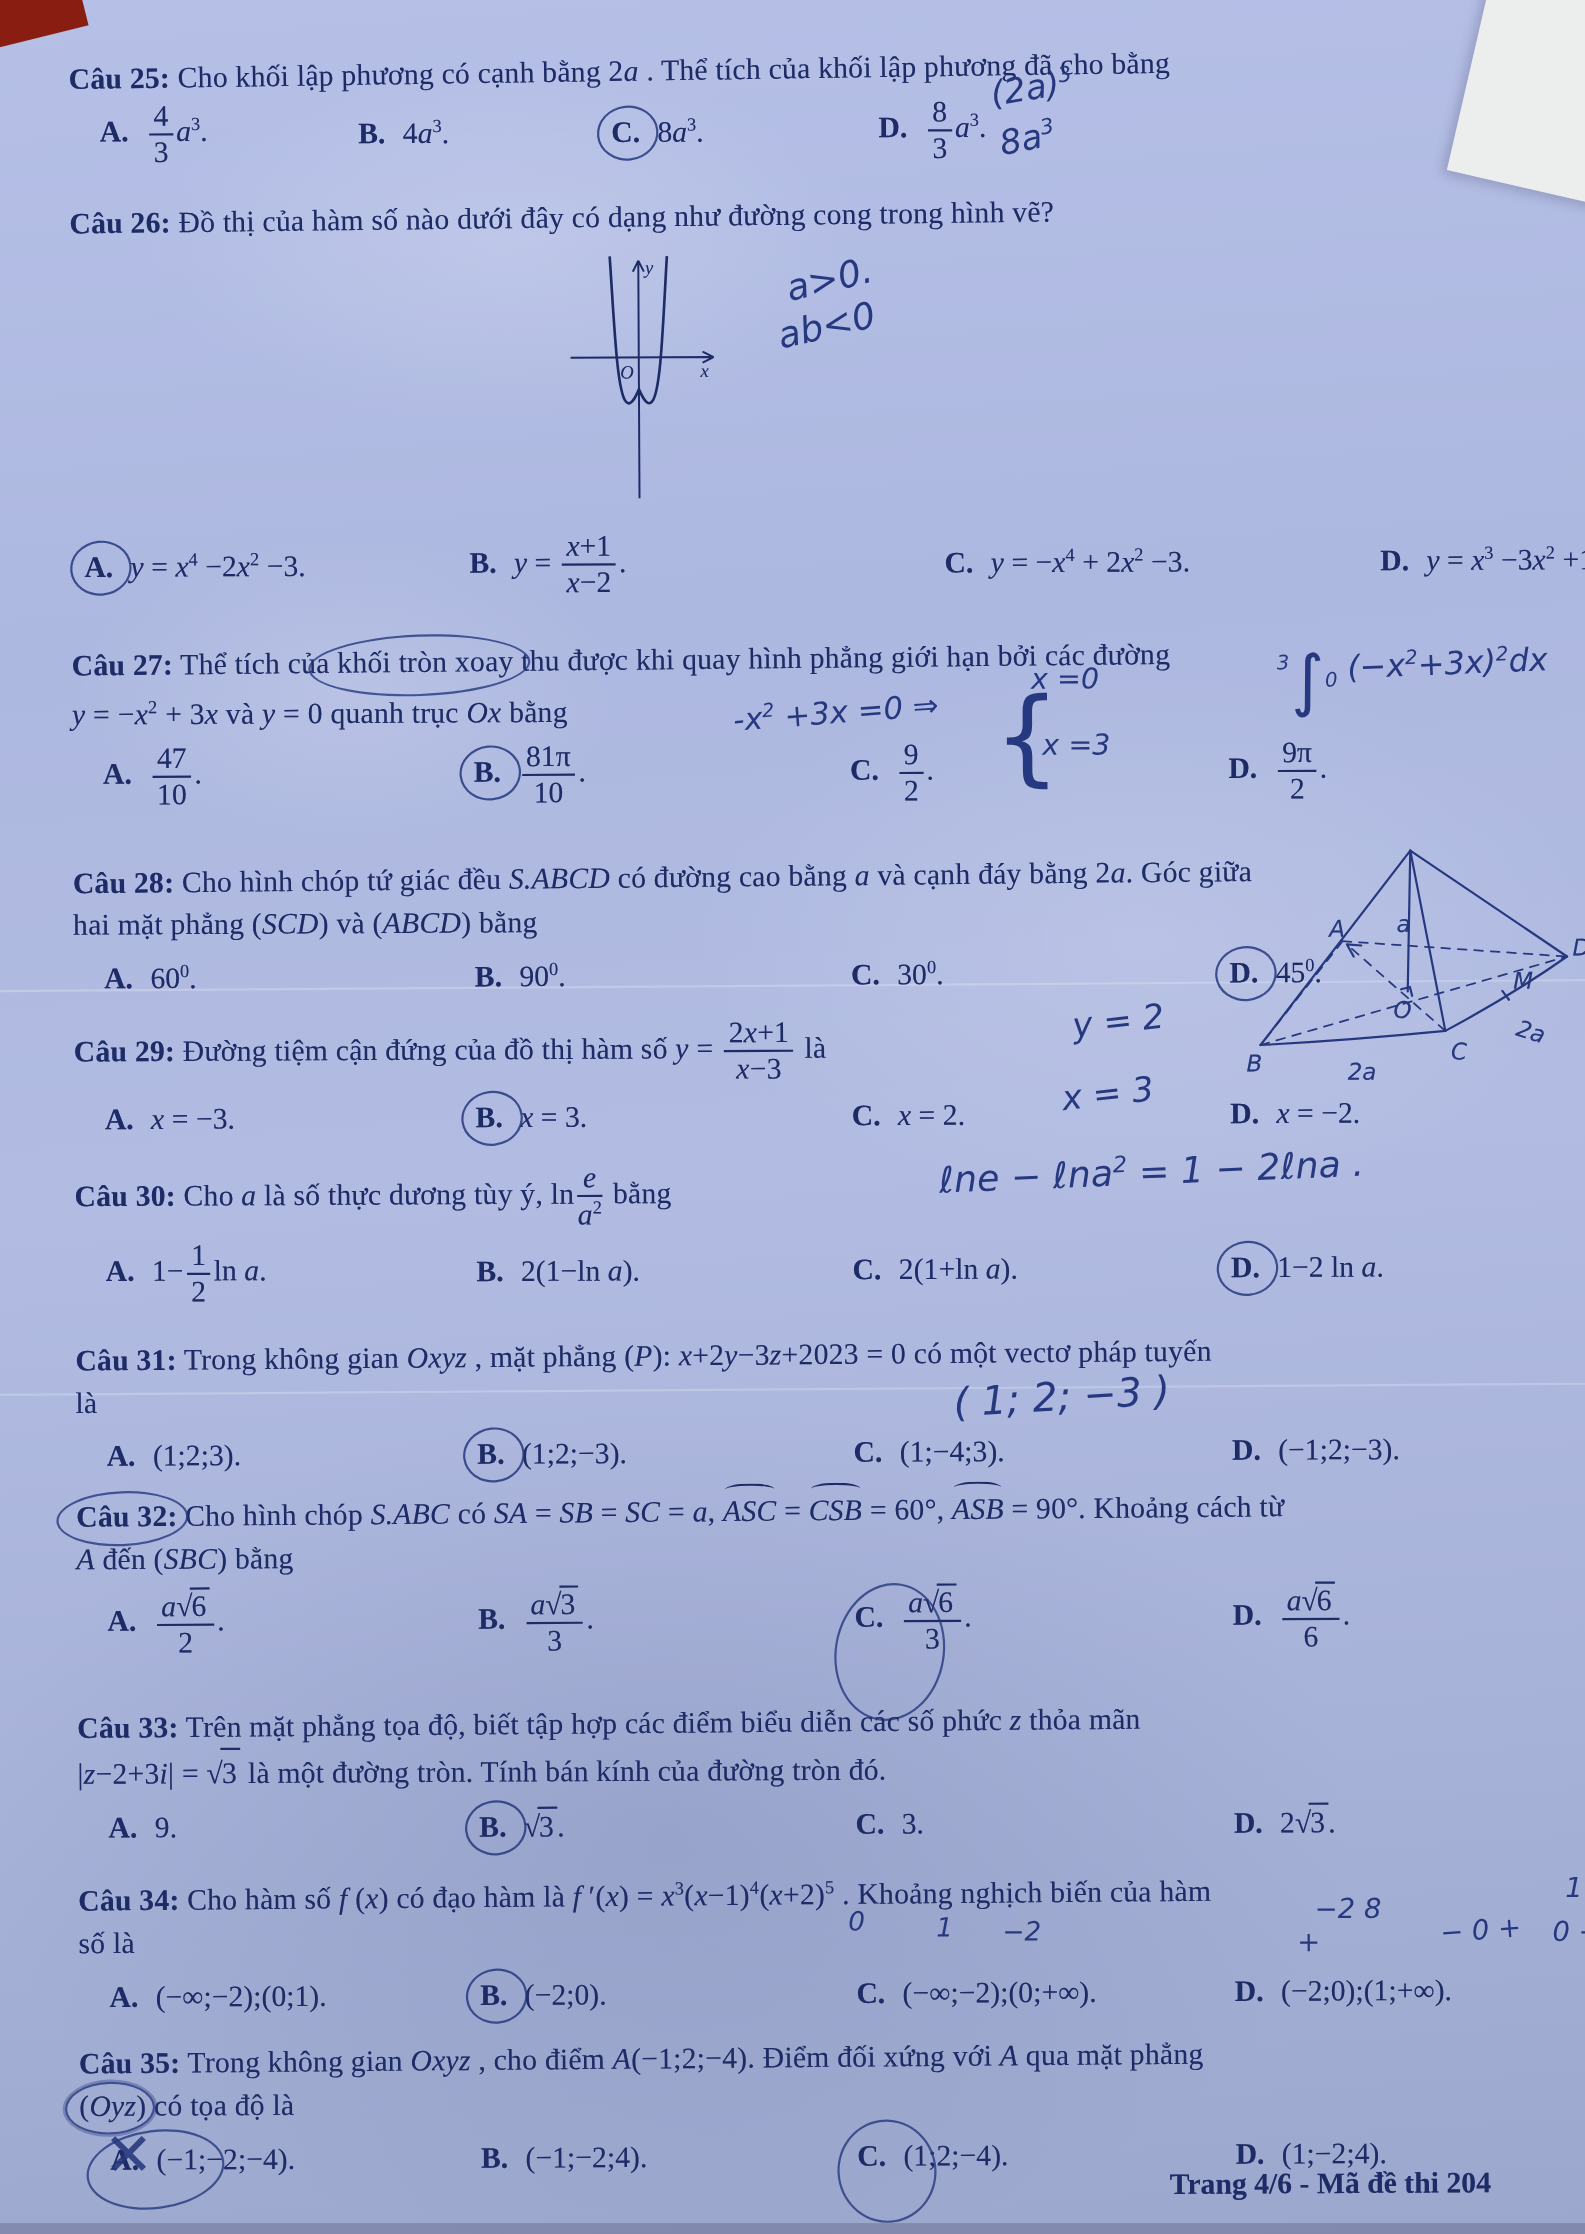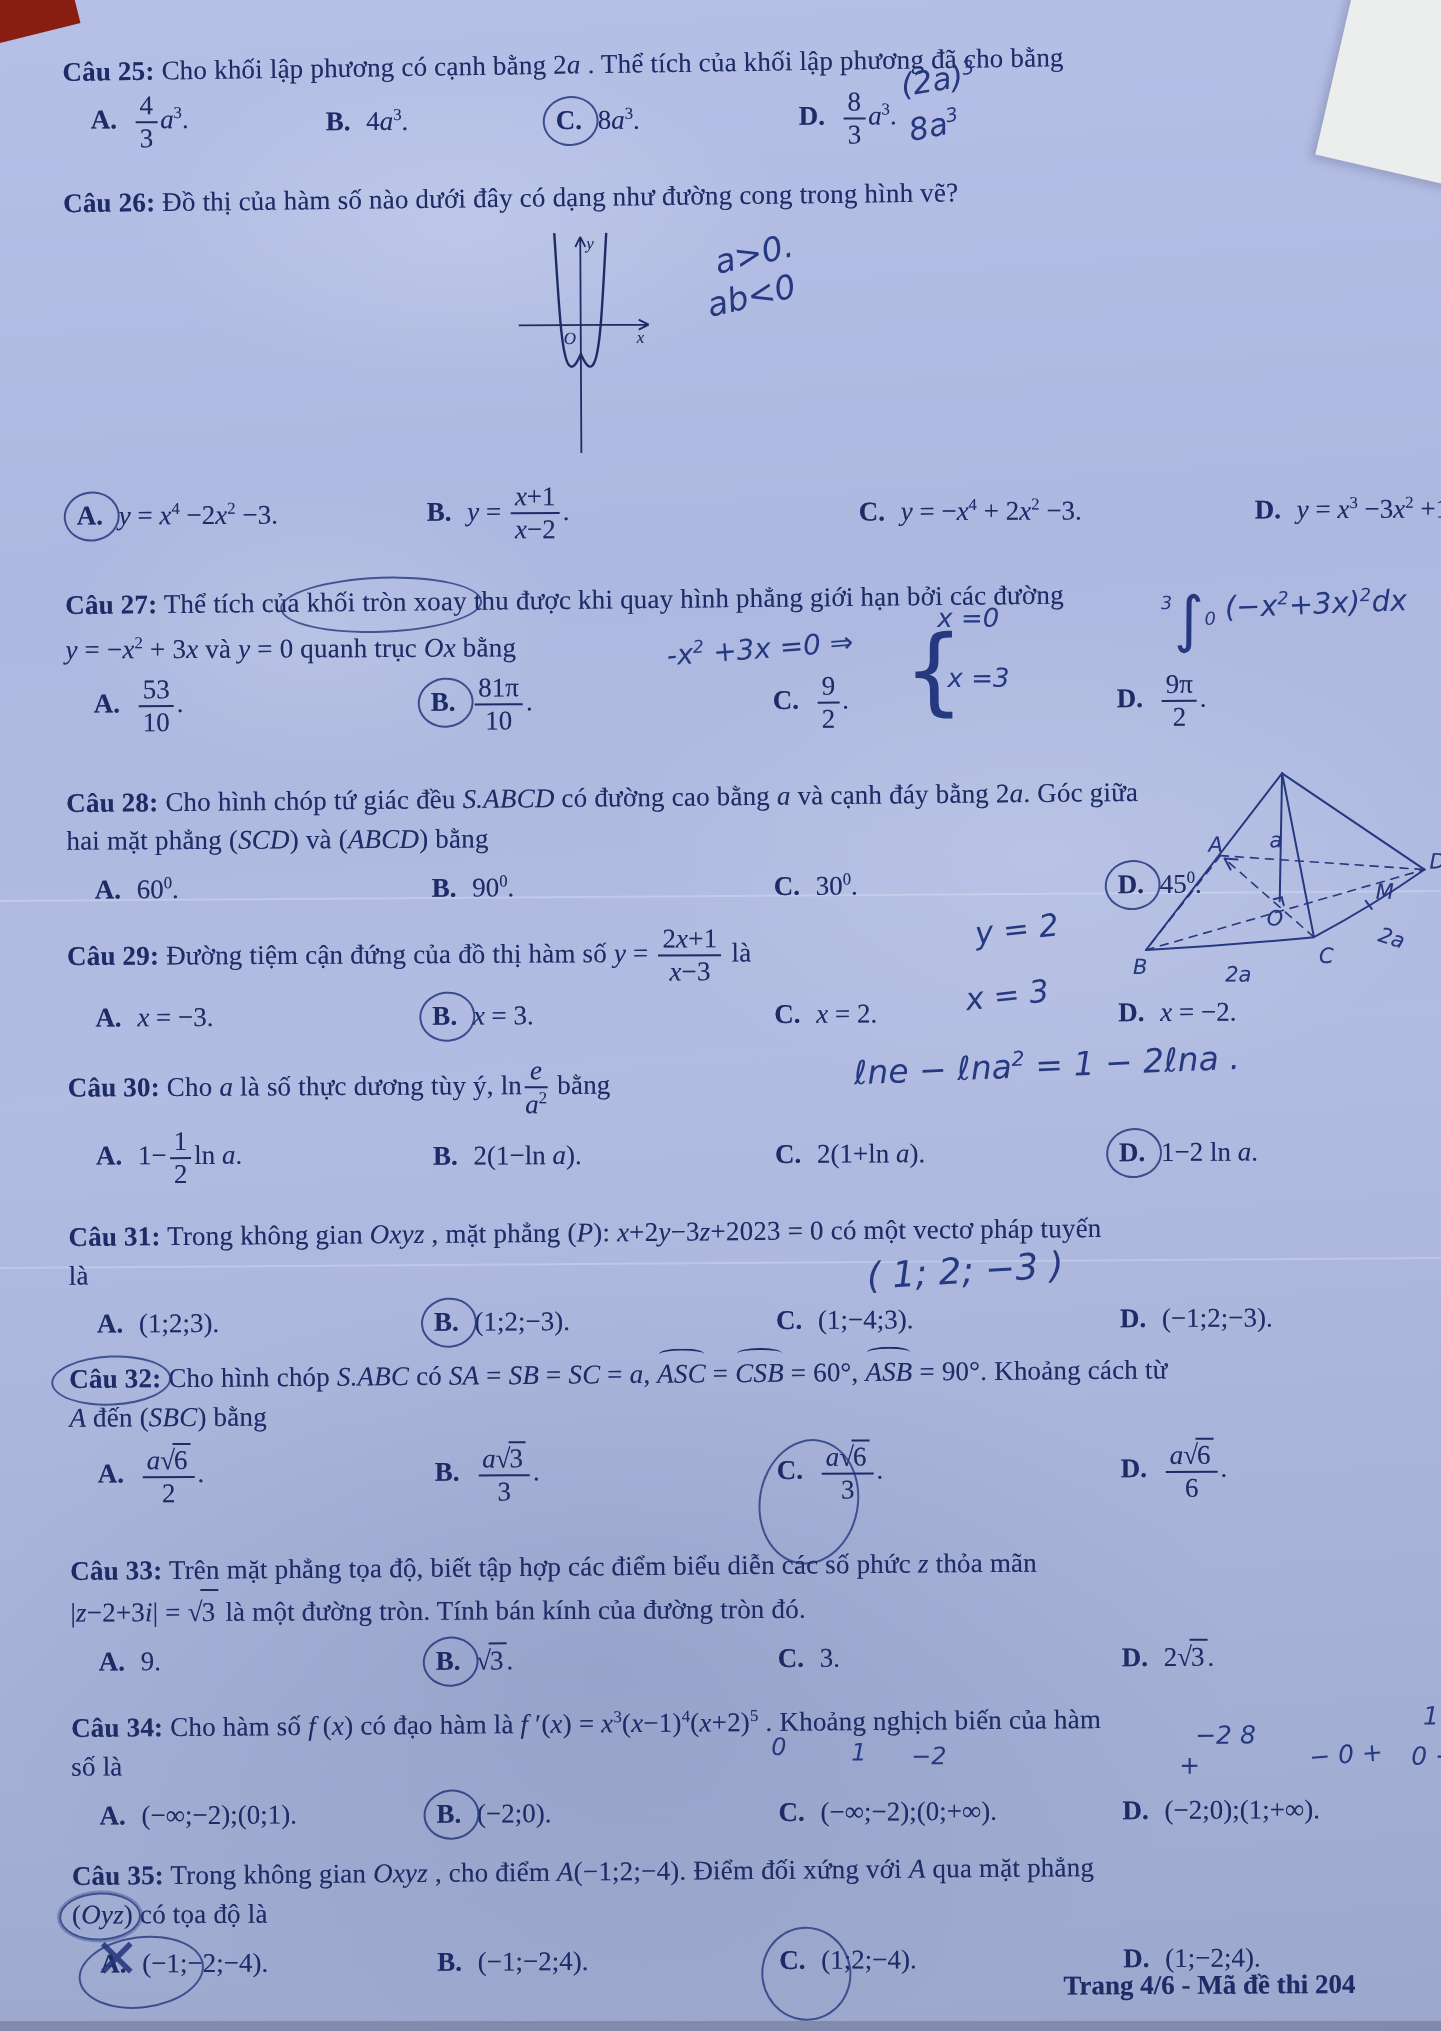--- a/index.html
+++ b/index.html
@@ -129,21 +129,21 @@
           <span class="hw" style="left: 643px; top: 104px; font-size: 33px; transform: rotate(-13deg);">ab&lt;0</span>
         </section>
         <section class="q" style="margin-bottom: 42px;">
     <div class="qlines">
             <div class="qline" style="transform: rotate(-0.3deg);"><b>Câu 27:</b> Thể tích của <span class="oval">khối tròn xoay</span> thu được khi quay hình phẳng giới hạn bởi các đường</div>
             <div class="qline"><i>y</i> = −<i>x</i><sup>2</sup> + 3<i>x</i> và <i>y</i> = 0 quanh trục <i>Ox</i> bằng</div>
           </div>
 
     <div class="opts">
             <span class="opt"><span class="olabel">A.</span> <span class="obody"><span class="fr">
-                  <span class="n">53</span>
+                  <span class="n">47</span>
                   <span class="d">10</span>
                 </span>.</span></span>
             <span class="opt"><span class="olabel mark-circle">B.</span> <span class="obody"><span class="fr">
                   <span class="n">81π</span>
                   <span class="d">10</span>
                 </span>.</span></span>
             <span class="opt"><span class="olabel">C.</span> <span class="obody"><span class="fr">
                   <span class="n">9</span>
                   <span class="d">2</span>
                 </span>.</span></span>

